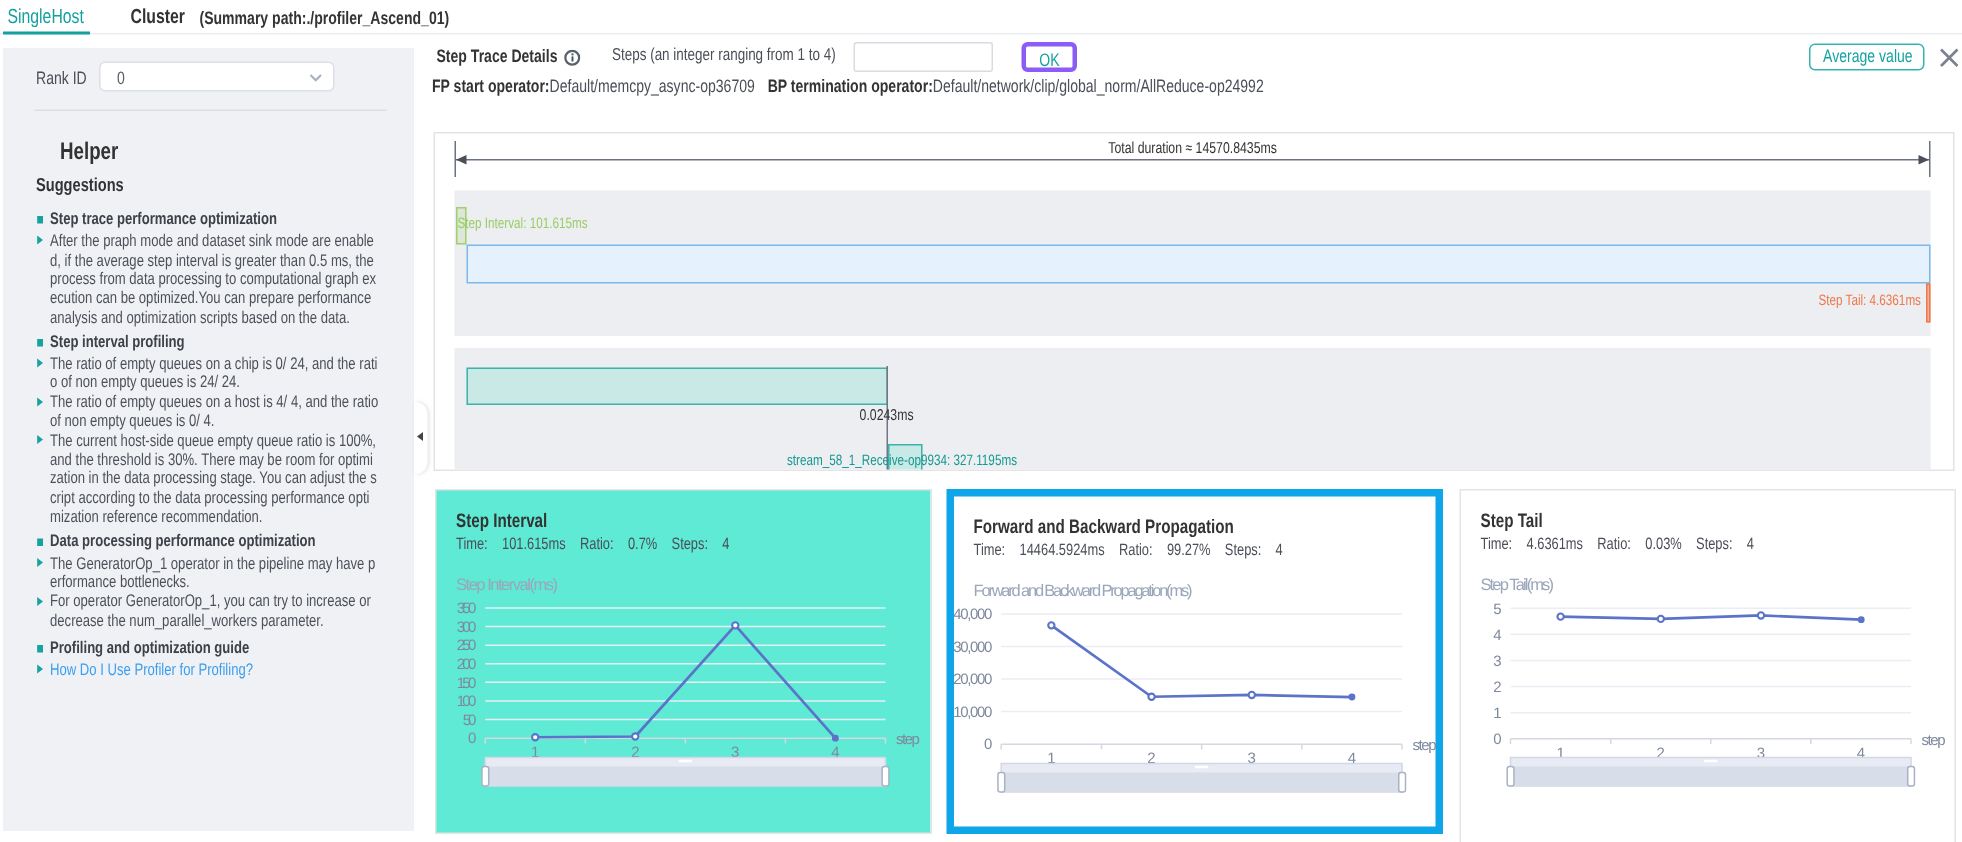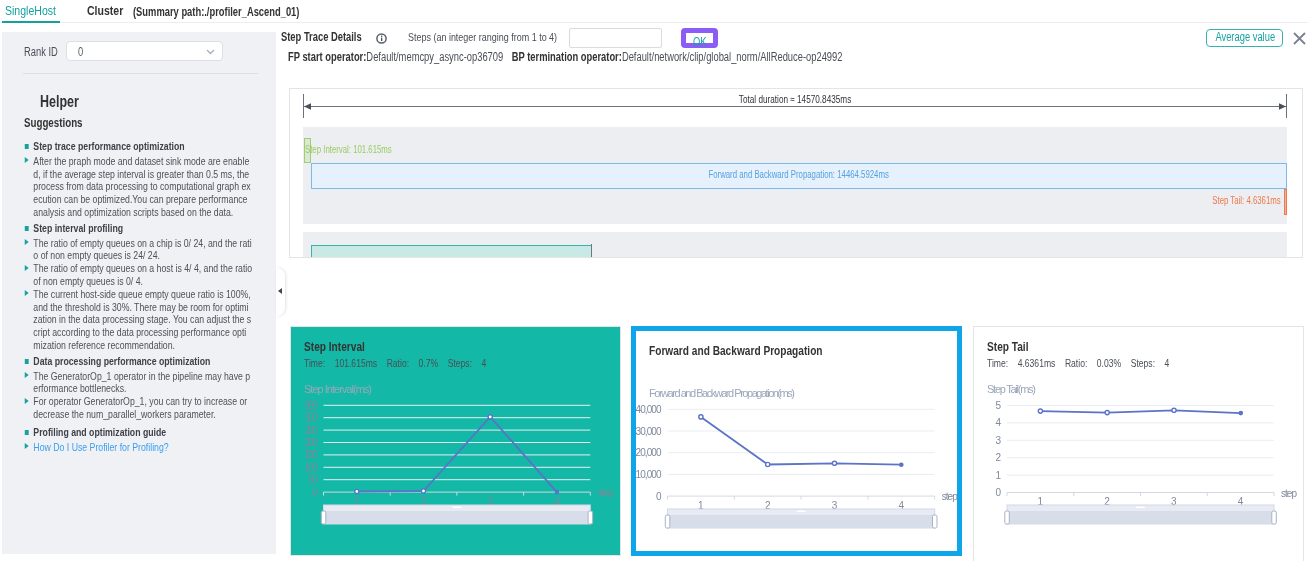--- a/index.html
+++ b/index.html
@@ -26,32 +26,32 @@
 #sugbody { position:absolute; left:22px; top:105px; width:307px; font-size:11.2px; line-height:12.8px; color:#4d5159; transform:scaleX(0.78); transform-origin:0 0; }
 .shead { position:relative; font-weight:bold; color:#3d4148; padding-left:12px; margin-top:3px; margin-bottom:2px; }
 .shead .sq { position:absolute; left:1px; top:4px; width:5px; height:5px; background:#15a2a0; }
 .sitem { position:relative; padding-left:12px; }
 .sitem .tri { position:absolute; left:1px; top:2.5px; width:0; height:0; border-left:5px solid #15a2a0; border-top:3.5px solid transparent; border-bottom:3.5px solid transparent; }
 .link { color:#3b9ef0; }
 
 #collapse { position:absolute; left:276px; top:268px; width:9px; height:48px; background:#fff; border-radius:0 8px 8px 0; box-shadow:1px 0 3px rgba(0,0,0,0.12); }
 #collapse .tri { position:absolute; left:2px; top:20px; width:0; height:0; border-right:4px solid #444; border-top:3.5px solid transparent; border-bottom:3.5px solid transparent; }
 
-#mtitle { position:absolute; left:281px; top:30px; font-size:12px; font-weight:bold; color:#333; }
+#mtitle { position:absolute; left:291px; top:30px; font-size:12px; font-weight:bold; color:#333; }
 #minfo { position:absolute; left:376px; top:33px; }
 #steps-lab { position:absolute; left:408px; top:31px; font-size:11.5px; color:#4a4e57; }
 #steps-in { position:absolute; left:569px; top:28px; width:93px; height:20px; border:1px solid #d9dbe0; border-radius:2px; background:#fff; }
-#okbtn { position:absolute; left:681px; top:28px; width:37px; height:20px; border:5px solid #8b5cf6; border-radius:4px; background:#fff; font-size:12px; color:#17a2a2; text-align:center; line-height:18px; }
+#okbtn { position:absolute; left:681px; top:28px; width:37px; height:20px; border:3px solid #8b5cf6; border-radius:4px; background:#fff; font-size:12px; color:#17a2a2; text-align:center; line-height:18px; }
 #avgbtn { position:absolute; left:1206px; top:29px; width:77px; height:18px; border:1px solid #35b3b3; border-radius:4px; background:#fff; font-size:12px; color:#17a2a2; text-align:center; line-height:15px; }
 #closex { position:absolute; left:1292.5px; top:32px; }
 #fpbp { position:absolute; left:288px; top:50px; font-size:12px; color:#4a4e57; }
 #fpbp b { color:#333; }
 .gap { display:inline-block; width:11px; }
 
-#tl { position:absolute; left:289px; top:88px; width:1014px; height:170px; background:#fff; border:1px solid #e4e4e4; overflow:hidden; }
+#tl { position:absolute; left:289px; top:88px; width:1014px; height:226px; background:#fff; border:1px solid #e4e4e4; overflow:hidden; }
 #tl .band { position:absolute; left:13px; width:984px; background:#eceef2; }
 #totlab { position:absolute; left:13px; top:4px; width:984px; text-align:center; font-size:10.5px; color:#333; }
 .ctr { text-align:center; }
 </style>
 </head>
 <body>
 <div id="hdr"></div>
 <div id="tab1"><span class="t">SingleHost</span></div>
 <div id="tab1u"></div>
 <div id="tab2"><span class="t">Cluster</span></div>
@@ -110,32 +110,31 @@
     <line x1="14" y1="17.5" x2="996" y2="17.5" stroke="#6a7280" stroke-width="1"></line>
     <path d="M14 17.5 l7 -3.2 v6.4 z" fill="#49505c"></path>
     <path d="M996 17.5 l-7 -3.2 v6.4 z" fill="#49505c"></path>
   </svg>
   <div class="band" style="top:38px; height:97px;"></div>
   <div class="band" style="top:143px; height:83px;"></div>
 
   <div class="abs" style="left:13.5px; top:48.5px; width:7px; height:25px; background:rgba(162,207,110,0.2); border:1px solid #a2cf6e;"></div>
   <div class="abs" style="left:15px; top:55px; font-size:10px; color:#9bcc64;"><span class="t">Step Interval: 101.615ms</span></div>
   <div class="abs" style="left:20.5px; top:73.5px; width:976px; height:26px; background:#e5f1fc; border:1px solid #7cb8e8;"></div>
-  <div class="abs ctr" style="left:20.5px; top:80px; width:976px; font-size:10px; color:#58a1e0;"><span class="tc">Forward and Backward Propagation: 14464.5924ms</span></div>
   <div class="abs" style="left:993.5px; top:99.5px; width:3px; height:26px; background:rgba(238,120,73,0.5); border:1px solid #ee7849;"></div>
   <div class="abs" style="right:21px; top:106px; font-size:10px; color:#ee7849; text-align:right;"><span class="tr">Step Tail: 4.6361ms</span></div>
 
   <div class="abs" style="left:20.5px; top:155.5px; width:281px; height:25px; background:#c9e9e6; border:1px solid #3db2a8;"></div>
   <div class="abs" style="left:301px; top:155px; width:1px; height:71px; background:#707683;"></div>
   <div class="abs ctr" style="left:271px; top:182px; width:60px; font-size:10.5px; color:#333;"><span class="tc">0.0243ms</span></div>
   <div class="abs" style="left:301.5px; top:206.5px; width:23px; height:25px; background:#c9e9e6; border:1px solid #3db2a8;"></div>
   <div class="abs ctr" style="left:161px; top:213px; width:300px; font-size:10px; color:#14998f;"><span class="tc">stream_58_1_Receive-op9934: 327.1195ms</span></div>
 </div>
 
-<div class="abs" style="left:289.5px; top:325.5px; width:331.5px; height:230px; background:#14b8a6; border:1px solid #e4e4e4;">
+<div class="abs" style="left:289.5px; top:325.5px; width:331.5px; height:230px; background:#5eead4; border:1px solid #e4e4e4;">
   <div class="abs" style="left:13px; top:12px; font-size:13px; font-weight:bold; color:#333;"><span class="t">Step Interval</span></div>
   <div class="abs" style="left:13px; top:30px; font-size:11px; color:#4a4e57;"><span class="t">Time:&nbsp;&nbsp;&nbsp;&nbsp;101.615ms&nbsp;&nbsp;&nbsp;&nbsp;Ratio:&nbsp;&nbsp;&nbsp;&nbsp;0.7%&nbsp;&nbsp;&nbsp;&nbsp;Steps:&nbsp;&nbsp;&nbsp;&nbsp;4</span></div>
   <svg class="abs" style="left:0;top:0" width="330" height="228" viewBox="0 0 330 228">
     <line x1="32.5" y1="152.7" x2="299.3" y2="152.7" stroke="#eaedf4" stroke-width="1"></line>
     <line x1="32.5" y1="140.3" x2="299.3" y2="140.3" stroke="#eaedf4" stroke-width="1"></line>
     <line x1="32.5" y1="127.9" x2="299.3" y2="127.9" stroke="#eaedf4" stroke-width="1"></line>
     <line x1="32.5" y1="115.5" x2="299.3" y2="115.5" stroke="#eaedf4" stroke-width="1"></line>
     <line x1="32.5" y1="103.1" x2="299.3" y2="103.1" stroke="#eaedf4" stroke-width="1"></line>
     <line x1="32.5" y1="90.7" x2="299.3" y2="90.7" stroke="#eaedf4" stroke-width="1"></line>
     <line x1="32.5" y1="78.3" x2="299.3" y2="78.3" stroke="#eaedf4" stroke-width="1"></line>
@@ -166,20 +165,21 @@
     <rect x="32.5" y="178" width="266.8" height="19" fill="#e8ebf4" stroke="#d3d8e6" stroke-width="1"></rect>
     <rect x="32.5" y="184" width="266.8" height="13" fill="#d8ddea"></rect>
     <rect x="30.3" y="184" width="4.5" height="13" rx="1.5" fill="#fff" stroke="#a9b1c4" stroke-width="1"></rect>
     <rect x="297.1" y="184" width="4.5" height="13" rx="1.5" fill="#fff" stroke="#a9b1c4" stroke-width="1"></rect>
     <rect x="161.4" y="179.5" width="9" height="1.6" rx="0.8" fill="#fff"></rect>
     <text x="13" y="66" font-size="11" fill="#9aa6ba" textLength="68" lengthAdjust="spacing-and-glyphs">Step Interval(ms)</text>
     </svg>
 </div>
 <div class="abs" style="left:630.5px; top:325.5px; width:331.5px; height:230px; background:#fff; border:5px solid #0ea5e9;">
   <div class="abs" style="left:13px; top:12px; font-size:13px; font-weight:bold; color:#333;"><span class="t">Forward and Backward Propagation</span></div>
+  <div class="abs" style="left:13px; top:30px; font-size:11px; color:#4a4e57;"><span class="t">Time:&nbsp;&nbsp;&nbsp;&nbsp;14464.5924ms&nbsp;&nbsp;&nbsp;&nbsp;Ratio:&nbsp;&nbsp;&nbsp;&nbsp;99.27%&nbsp;&nbsp;&nbsp;&nbsp;Steps:&nbsp;&nbsp;&nbsp;&nbsp;4</span></div>
   <svg class="abs" style="left:0;top:0" width="330" height="228" viewBox="0 0 330 228">
     <line x1="31.5" y1="143.4" x2="298.7" y2="143.4" stroke="#eaedf4" stroke-width="1"></line>
     <line x1="31.5" y1="121.7" x2="298.7" y2="121.7" stroke="#eaedf4" stroke-width="1"></line>
     <line x1="31.5" y1="100.0" x2="298.7" y2="100.0" stroke="#eaedf4" stroke-width="1"></line>
     <line x1="31.5" y1="78.3" x2="298.7" y2="78.3" stroke="#eaedf4" stroke-width="1"></line>
     <line x1="31.5" y1="165.1" x2="298.7" y2="165.1" stroke="#d5d8e0" stroke-width="1"></line>
     <line x1="31.5" y1="165.1" x2="31.5" y2="168.6" stroke="#d5d8e0" stroke-width="1"></line>
     <line x1="98.3" y1="165.1" x2="98.3" y2="168.6" stroke="#d5d8e0" stroke-width="1"></line>
     <line x1="165.1" y1="165.1" x2="165.1" y2="168.6" stroke="#d5d8e0" stroke-width="1"></line>
     <line x1="231.9" y1="165.1" x2="231.9" y2="168.6" stroke="#d5d8e0" stroke-width="1"></line>

